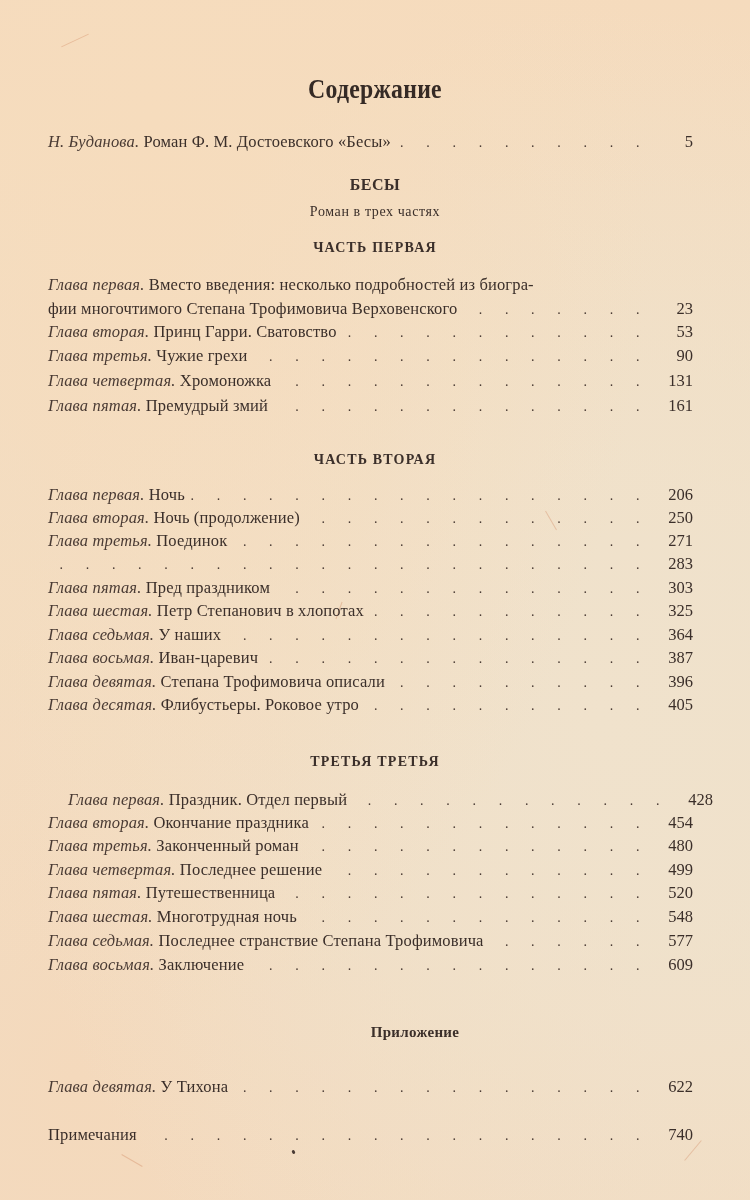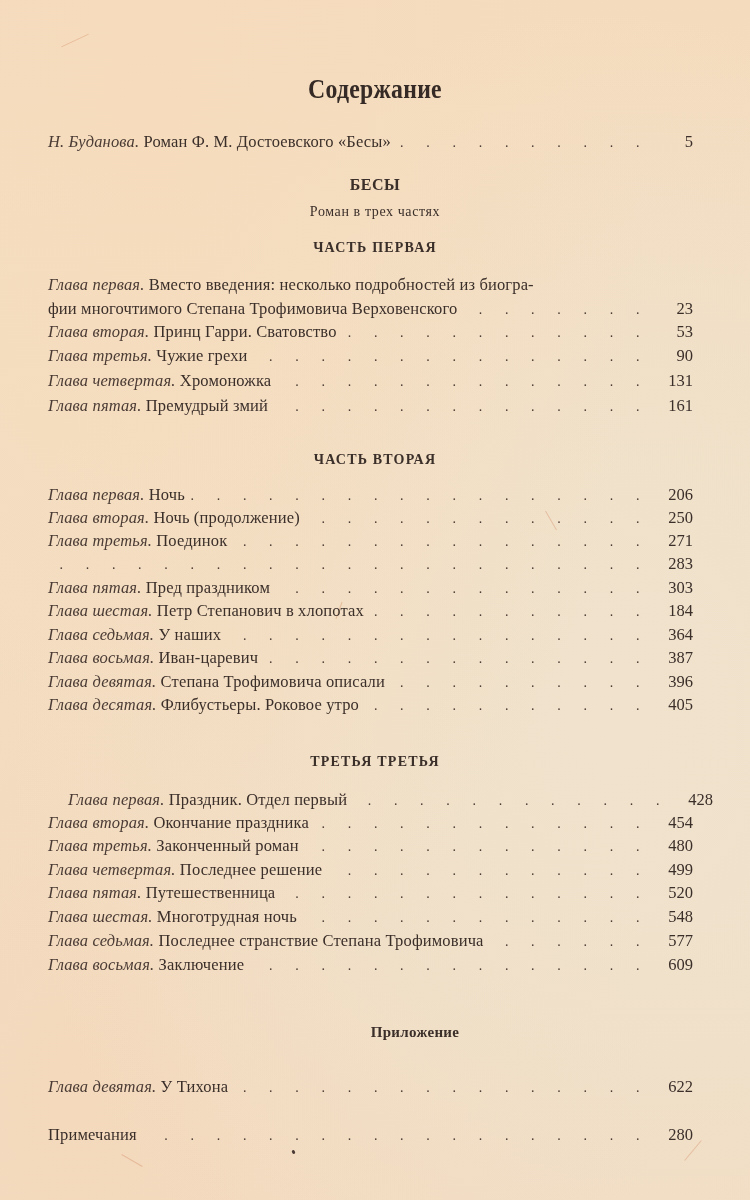--- a/index.html
+++ b/index.html
@@ -196,21 +196,21 @@
     <span class="page-num">283</span>
   </div>
   <div class="row" style="top:577px;">
     <span class="label"><i>Глава пятая.</i><span> Пред праздником</span></span>
     <span class="leader">. . . . . . . . . . . . . . . . . . . . . . . . . . . . . . . . . . . .</span>
     <span class="page-num">303</span>
   </div>
   <div class="row" style="top:600px;">
     <span class="label"><i>Глава шестая.</i><span> Петр Степанович в хлопотах</span></span>
     <span class="leader">. . . . . . . . . . . . . . . . . . . . . . . . . . . . . . . . . . . .</span>
-    <span class="page-num">184</span>
+    <span class="page-num">325</span>
   </div>
   <div class="row" style="top:624px;">
     <span class="label"><i>Глава седьмая.</i><span> У наших</span></span>
     <span class="leader">. . . . . . . . . . . . . . . . . . . . . . . . . . . . . . . . . . . .</span>
     <span class="page-num">364</span>
   </div>
   <div class="row" style="top:647px;">
     <span class="label"><i>Глава восьмая.</i><span> Иван-царевич</span></span>
     <span class="leader">. . . . . . . . . . . . . . . . . . . . . . . . . . . . . . . . . . . .</span>
     <span class="page-num">387</span>
@@ -273,18 +273,18 @@
 
   <div class="row" style="top:1076px;">
     <span class="label"><i>Глава девятая.</i><span> У Тихона</span></span>
     <span class="leader">. . . . . . . . . . . . . . . . . . . . . . . . . . . . . . . . . . . .</span>
     <span class="page-num">622</span>
   </div>
 
   <div class="row" style="top:1124px;">
     <span class="label spaced">Примечания</span>
     <span class="leader">. . . . . . . . . . . . . . . . . . . . . . . . . . . . . . . . . . . .</span>
-    <span class="page-num">280</span>
+    <span class="page-num">740</span>
   </div>
 
   <div class="speck" style="left:292px;top:1150px;"></div>
 
 </div>
 
 </body></html>

